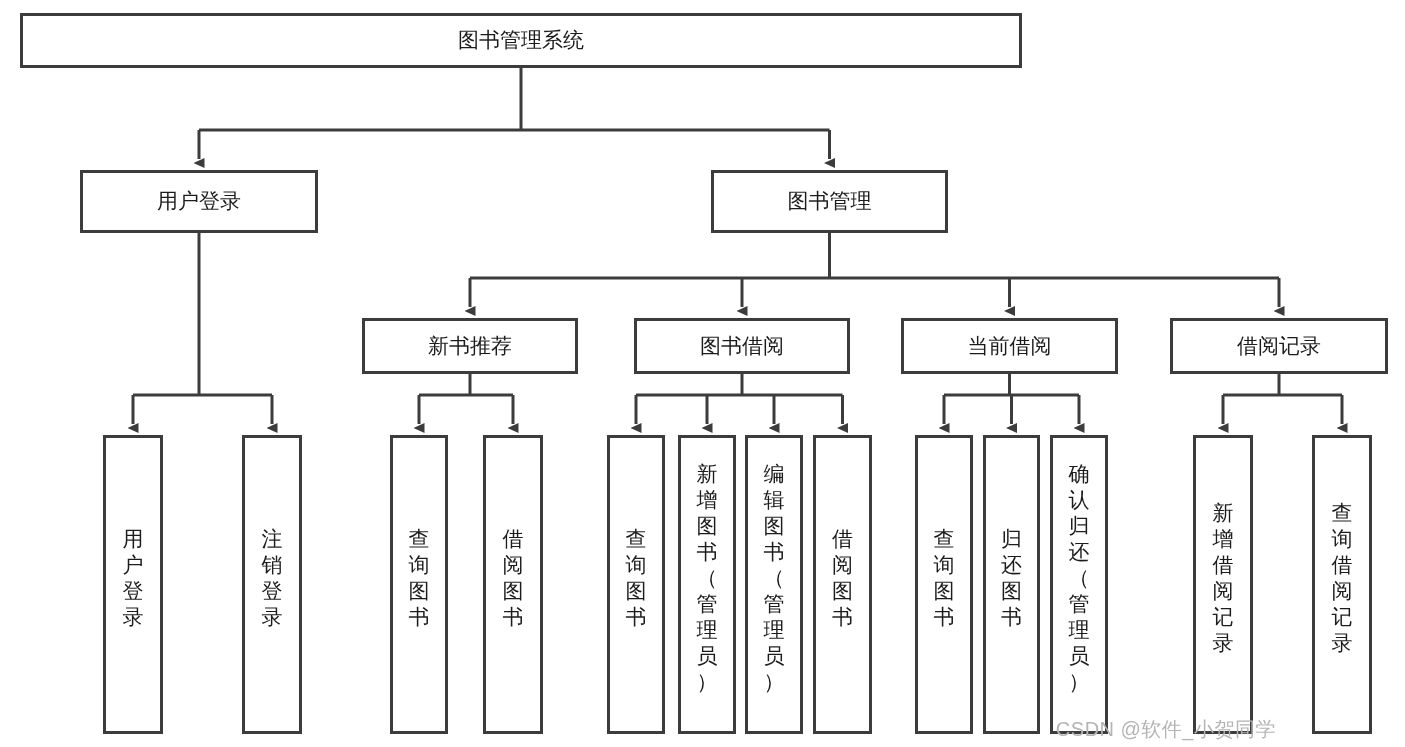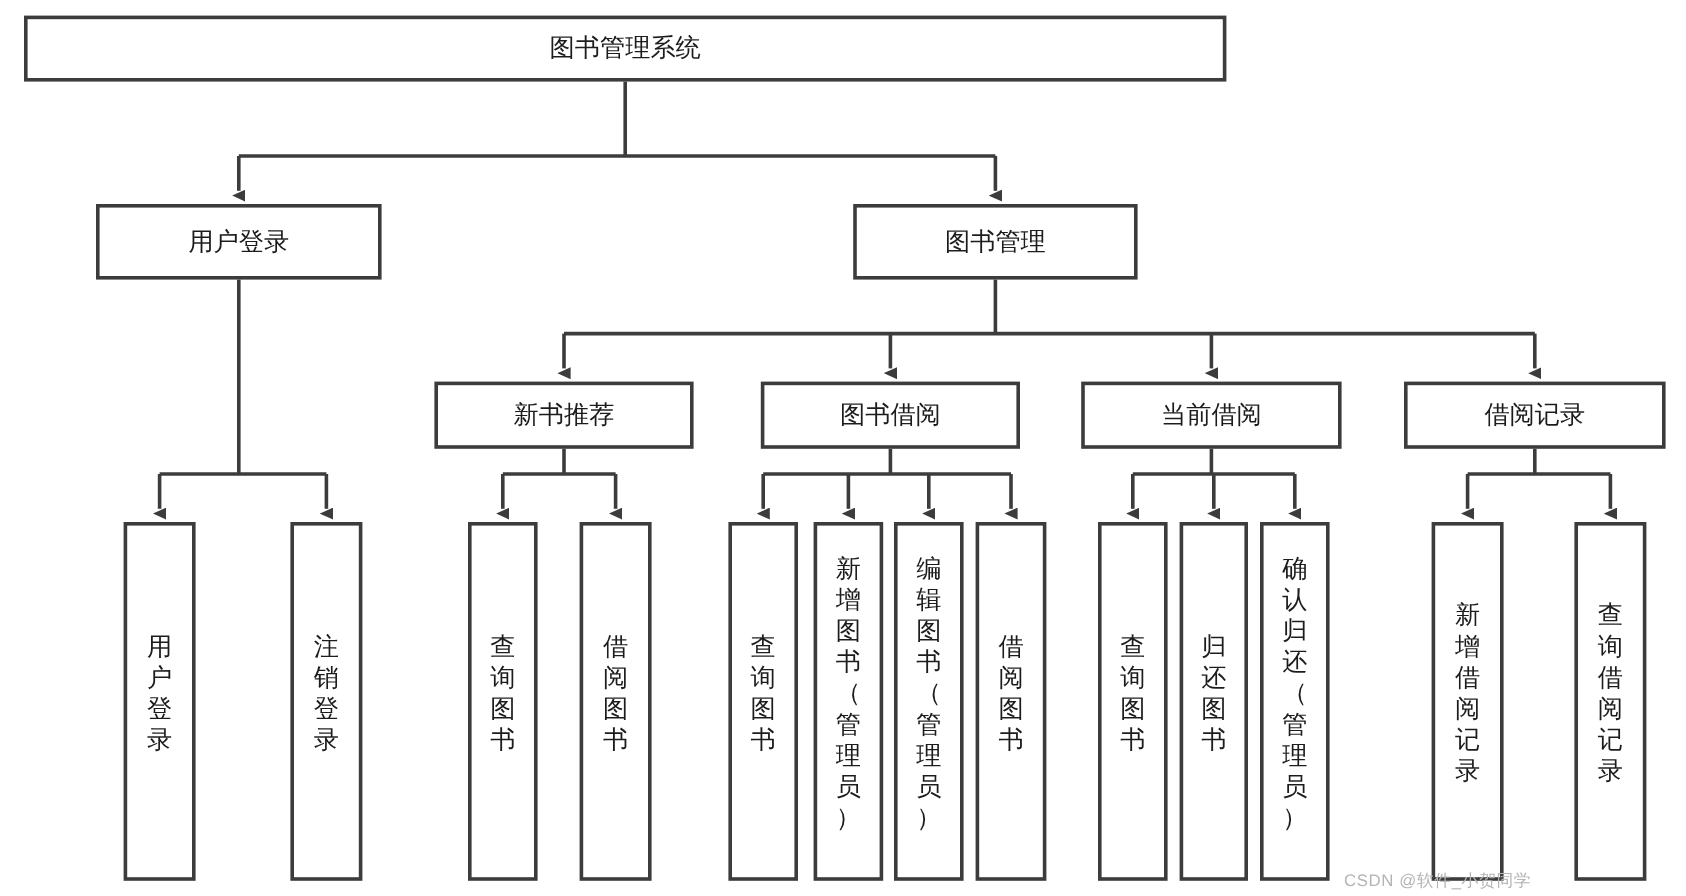--- a/index.html
+++ b/index.html
@@ -15,21 +15,21 @@
     font-family:"Liberation Sans","DejaVu Sans",sans-serif;
     font-size:21px;fill:#1c1c1c;dominant-baseline:middle;text-anchor:middle;
   }
   .node-label-vertical{
     font-family:"Liberation Sans","DejaVu Sans",sans-serif;
     font-size:21px;fill:#1c1c1c;text-anchor:middle;
   }
   .watermark{
     position:absolute;right:8px;bottom:4px;
     font-family:"Liberation Sans","DejaVu Sans",sans-serif;
-    font-size:14px;color:#b4b4b4;letter-spacing:.5px;white-space:nowrap;
+    font-size:20px;color:#b4b4b4;letter-spacing:.5px;white-space:nowrap;
     pointer-events:none;user-select:none;
   }
 </style>
 </head>
 <body>
 
 <div id="diagram-root">
 
   <svg id="flowchart" viewBox="0 0 1405 747">
     <defs>

